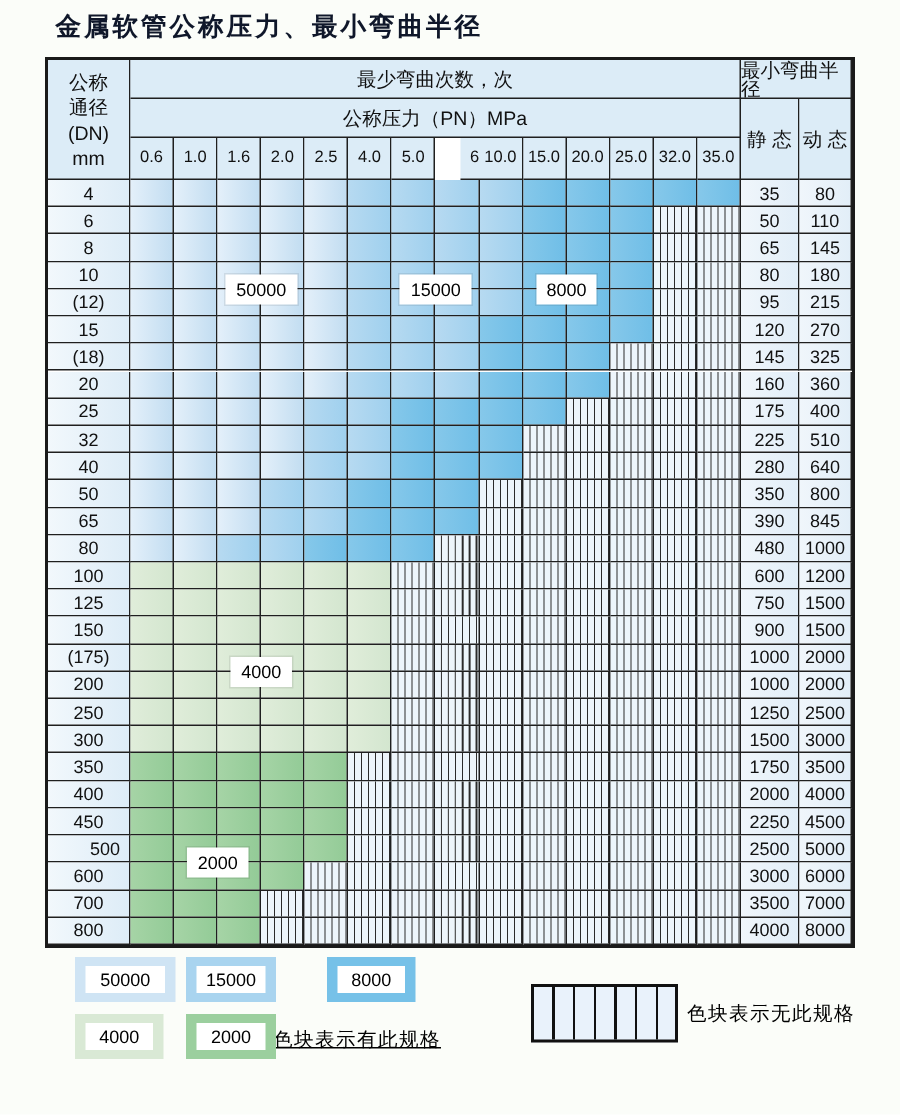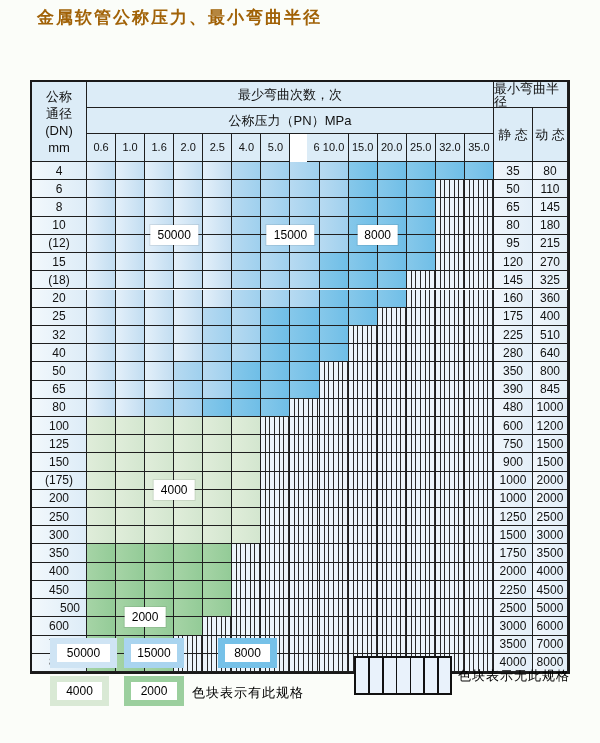--- a/index.html
+++ b/index.html
@@ -6,26 +6,26 @@
   body{
     width:600px;height:743px;position:relative;
     background:#fbfdf9;
     font-family:"Liberation Sans","DejaVu Sans",sans-serif;
     color:#111;
     -webkit-font-smoothing:antialiased;
   }
   .page-title{
     position:absolute;left:37px;top:6px;
     font-family:"DejaVu Serif","Liberation Serif",serif;
-    font-weight:bold;font-size:17px;letter-spacing:2px;color:#a16207;
+    font-weight:bold;font-size:17px;letter-spacing:2px;color:#0f172a;
   }
   
   #tbl{
     position:absolute;left:30px;top:38px;width:536px;height:590px;
-    border:2px solid #1a1a1a;background:#fff;box-sizing:content-box;margin-top:42px;
+    border:2px solid #1a1a1a;background:#fff;box-sizing:content-box;
   }
   .cell{
     position:absolute;box-sizing:border-box;
     border-right:1px solid #1f1f1f;border-bottom:1px solid #1f1f1f;
     display:flex;align-items:center;justify-content:center;
     font-size:12px;line-height:1;overflow:hidden;
   }
   .hdr{background:#dcecf7;font-size:13px;}
   .hdr.small{font-size:11px;}
   .dncell{background:linear-gradient(90deg,#f2f8fc,#ddecf7);font-size:12px;}
@@ -561,21 +561,21 @@
     <div class="cell valcell" style="left: 461.98px; top: 571.78px; width: 39px; height: 18.21px;">4000</div>
     <div class="cell valcell" style="left: 500.98px; top: 571.78px; width: 35px; height: 18.21px;">8000</div>
     <div class="overlay" style="left: 142.21px; top: 152.86px;">50000</div>
     <div class="overlay" style="left: 258.49px; top: 152.86px;">15000</div>
     <div class="overlay" style="left: 345.7px; top: 152.86px;">8000</div>
     <div class="overlay" style="left: 142.21px; top: 407.85px;">4000</div>
     <div class="overlay" style="left: 113.14px; top: 535.35px;">2000</div>
   </div>
 
 <div id="legend">
-  <div class="legend-text" style="left:192px;top:684px;">色块表示有此规格</div>
+  <div class="legend-text" style="left:182px;top:684px;text-decoration:underline;">色块表示有此规格</div>
   <div id="hatchbox"></div>
   <div class="legend-text" style="left:458px;top:667px;">色块表示无此规格</div>
 </div>
 
 <div class="sw" style="left: 50px; top: 638px; width: 67px; height: 30px; background: rgb(207, 228, 244);">
     <div class="inner" style="width: 53px; height: 18px;">50000</div>
   </div>
 <div class="sw" style="left: 124px; top: 638px; width: 60px; height: 30px; background: rgb(169, 212, 239);">
     <div class="inner" style="width: 46px; height: 18px;">15000</div>
   </div>

